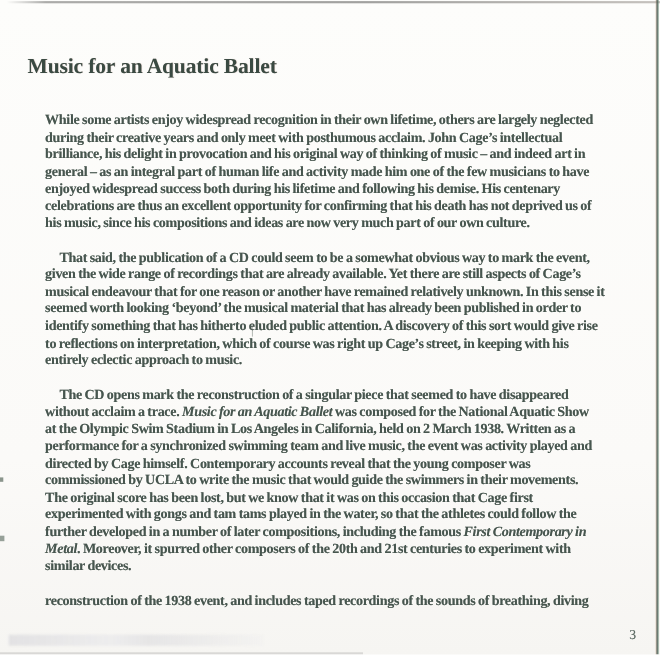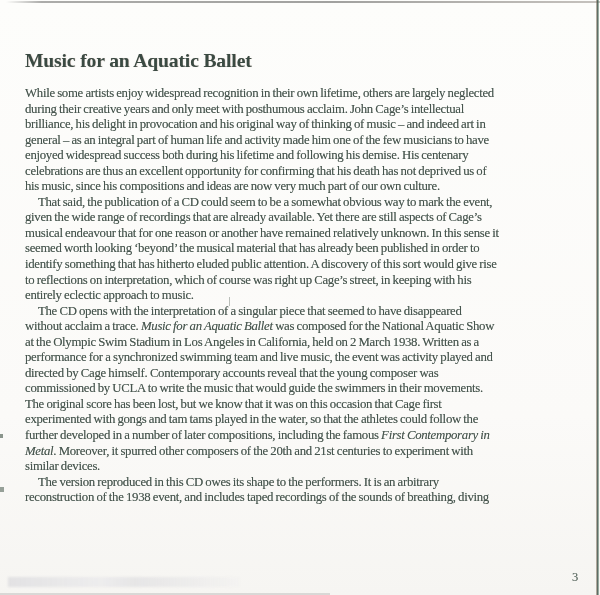--- a/index.html
+++ b/index.html
@@ -79,21 +79,21 @@
   .article {
     position: absolute;
     left: 25px; top: 86px;
     width: 560px;
     font-size: 12.8px;
     letter-spacing: -0.3px;
     word-spacing: -0.5px;
     color: var(--ink);
     text-shadow: 0 0 0.6px rgba(80,92,84,0.55);
   }
-  .paragraph { margin: 0; }
+  .paragraph { margin: 16px; font-weight: bold; }
   .text-line {
     height: 15.55px;
     line-height: 15.55px;
     white-space: nowrap;
   }
   .text-line.indent { padding-left: 13px; }
   em { font-style: italic; }
   .page-number {
     position: absolute;
     left: 572px; top: 570px;
@@ -129,32 +129,31 @@
       <div class="paragraph">
         <div class="text-line indent"><span>That said, the publication of a CD could seem to be a somewhat obvious way to mark the event,</span></div>
         <div class="text-line"><span>given the wide range of recordings that are already available. Yet there are still aspects of Cage’s</span></div>
         <div class="text-line"><span>musical endeavour that for one reason or another have remained relatively unknown. In this sense it</span></div>
         <div class="text-line"><span>seemed worth looking ‘beyond’ the musical material that has already been published in order to</span></div>
         <div class="text-line"><span>identify something that has hitherto eluded public attention. A discovery of this sort would give rise</span></div>
         <div class="text-line"><span>to reflections on interpretation, which of course was right up Cage’s street, in keeping with his</span></div>
         <div class="text-line"><span>entirely eclectic approach to music.</span></div>
       </div>
       <div class="paragraph">
-        <div class="text-line indent"><span>The CD opens with the interpretation of a singular piece that seemed to have disappeared</span></div>
+        <div class="text-line indent"><span>The CD opens mark the reconstruction of a singular piece that seemed to have disappeared</span></div>
         <div class="text-line"><span>without acclaim a trace. </span><em>Music for an Aquatic Ballet</em><span> was composed for the National Aquatic Show</span></div>
         <div class="text-line"><span>at the Olympic Swim Stadium in Los Angeles in California, held on 2 March 1938. Written as a</span></div>
         <div class="text-line"><span>performance for a synchronized swimming team and live music, the event was activity played and</span></div>
         <div class="text-line"><span>directed by Cage himself. Contemporary accounts reveal that the young composer was</span></div>
         <div class="text-line"><span>commissioned by UCLA to write the music that would guide the swimmers in their movements.</span></div>
         <div class="text-line"><span>The original score has been lost, but we know that it was on this occasion that Cage first</span></div>
         <div class="text-line"><span>experimented with gongs and tam tams played in the water, so that the athletes could follow the</span></div>
         <div class="text-line"><span>further developed in a number of later compositions, including the famous </span><em>First Contemporary in</em></div>
         <div class="text-line"><em>Metal</em><span>. Moreover, it spurred other composers of the 20th and 21st centuries to experiment with</span></div>
         <div class="text-line"><span>similar devices.</span></div>
       </div>
       <div class="paragraph">
-        <div class="text-line indent"><span>The version reproduced in this CD owes its shape to the performers. It is an arbitrary</span></div>
         <div class="text-line"><span>reconstruction of the 1938 event, and includes taped recordings of the sounds of breathing, diving</span></div>
       </div>
     </div>
 
   <div class="page-number">3</div>
 </div>
 
 </body></html>

